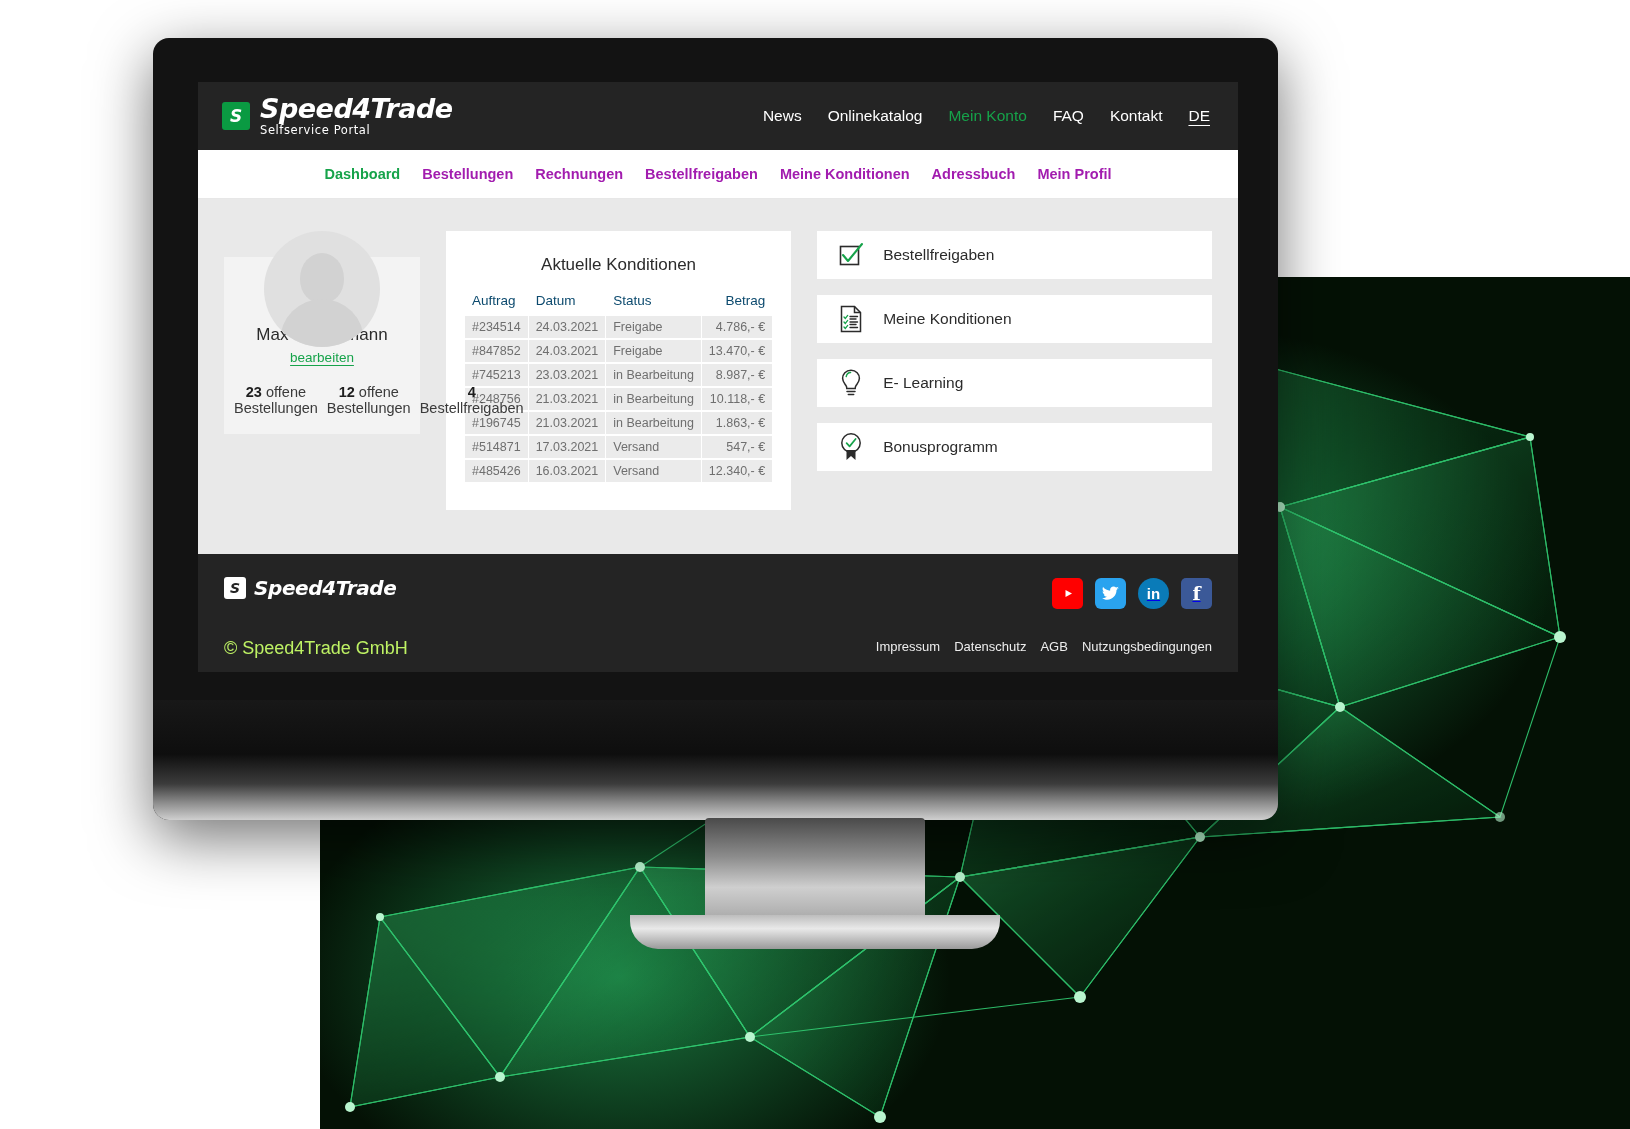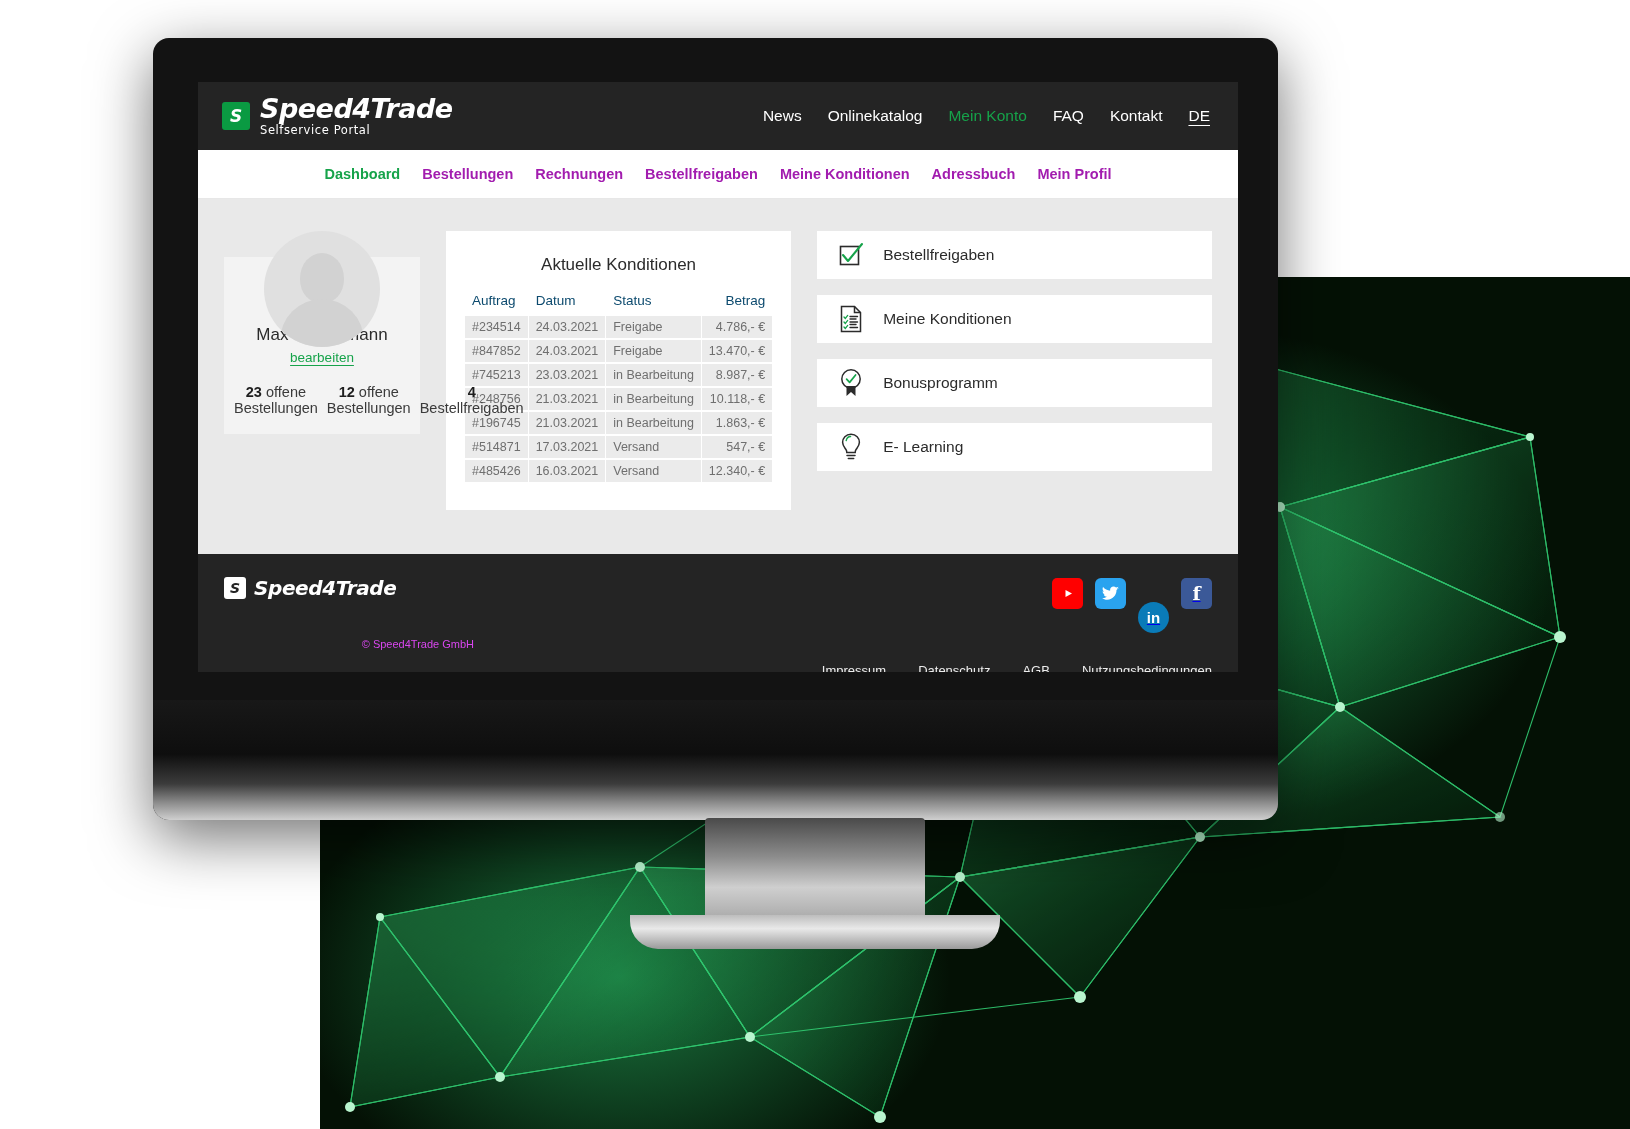--- a/index.html
+++ b/index.html
@@ -143,32 +143,32 @@
     display:flex;position:relative;
   }
   .f-col-logo{width:250px;flex:0 0 auto;}
   .f-logo{display:flex;align-items:center;gap:8px;}
   .f-mark{
     width:22px;height:22px;background:#fff;border-radius:3px;color:#242424;
     display:flex;align-items:center;justify-content:center;font-weight:bold;font-style:italic;font-size:14px;
     font-family:"DejaVu Sans",sans-serif;
   }
   .f-name{color:#fff;font-size:20px;font-weight:bold;font-style:italic;letter-spacing:-.4px;font-family:"DejaVu Sans",sans-serif;}
-  .f-copy{color:#d946ef;font-size:11px;margin-top:38px;text-align:right;}
+  .f-copy{color:#bef264;font-size:18px;margin-top:38px;}
   .f-col-addr{flex:0 0 auto;color:#e6e6e6;font-size:13px;line-height:1.5;}
   .f-addr-gap{height:12px;}
   .f-col-right{margin-left:auto;display:flex;flex-direction:column;align-items:flex-end;}
   .socials{display:flex;gap:12px;margin-top:2px;}
   .soc{width:31px;height:31px;border-radius:5px;display:flex;align-items:center;justify-content:center;}
   .soc.yt{background:#ff0000;}
   .soc.tw{background:#2aa3ef;border-radius:6px;}
-  .soc.li{background:#0a7bb8;border-radius:50%;margin-top:24px;}
+  .soc.li{background:#0a7bb8;border-radius:50%;}
   .soc.fb{background:#3b5998;border-radius:5px;}
   .soc span{color:#fff;font-weight:bold;}
-  .f-links{margin-top:30px;display:flex;gap:32px;padding-left:38px;}
+  .f-links{margin-top:30px;display:flex;gap:14px;padding-left:38px;}
   .f-links a{color:#ededed;font-size:13px;text-decoration:none;white-space:nowrap;}
 </style>
 </head>
 <body>
 
 <div id="backdrop">
   <svg width="1310" height="852" viewBox="0 0 1310 852">
     <defs>
       <radialGradient id="glowA" cx="50%" cy="50%" r="50%">
         <stop offset="0%" stop-color="#2ecc71" stop-opacity="0.55"></stop>
@@ -399,39 +399,39 @@
               <line x1="11" y1="19.5" x2="17" y2="19.5"></line>
               <line x1="11" y1="22.5" x2="18.5" y2="22.5"></line>
             </g>
           </svg>
         </span>
         <span class="lbl">Meine Konditionen</span>
       </div>
 
       <div class="tile">
         <span class="ico">
-          <svg width="26" height="30" viewBox="0 0 26 30">
-            <circle cx="13" cy="11" r="9.2" fill="none" stroke="#2b2b2b" stroke-width="1.5"></circle>
-            <path d="M8.6 11.2 L11.6 14.4 L17.6 7" fill="none" stroke="#16a34a" stroke-width="1.7" stroke-linecap="round" stroke-linejoin="round"></path>
-            <path d="M8.5 18 h9 v10 l-4.5 -4 l-4.5 4 z" fill="#2b2b2b"></path>
-          </svg>
-        </span>
-        <span class="lbl">Bonusprogramm</span>
-      </div>
-
-      <div class="tile">
-        <span class="ico">
           <svg width="24" height="30" viewBox="0 0 24 30">
             <path d="M12 2.2 C6.8 2.2 3.6 6.2 3.6 10.3 c0 3.3 2 5.3 3.2 7 0.7 1 1 1.9 1 3.1 h8.4 c0 -1.2 0.3 -2.1 1 -3.1 1.2 -1.7 3.2 -3.7 3.2 -7 C20.4 6.2 17.2 2.2 12 2.2 z" fill="none" stroke="#2b2b2b" stroke-width="1.5"></path>
             <path d="M8 23.5 h8" fill="none" stroke="#2b2b2b" stroke-width="1.5" stroke-linecap="round"></path>
             <path d="M9.3 26.5 h5.4" fill="none" stroke="#2b2b2b" stroke-width="1.5" stroke-linecap="round"></path>
             <path d="M7.2 8.6 C7.7 6 9.6 4.6 11.6 4.5" fill="none" stroke="#16a34a" stroke-width="1.4" stroke-linecap="round"></path>
           </svg>
         </span>
         <span class="lbl">E- Learning</span>
+      </div>
+
+      <div class="tile">
+        <span class="ico">
+          <svg width="26" height="30" viewBox="0 0 26 30">
+            <circle cx="13" cy="11" r="9.2" fill="none" stroke="#2b2b2b" stroke-width="1.5"></circle>
+            <path d="M8.6 11.2 L11.6 14.4 L17.6 7" fill="none" stroke="#16a34a" stroke-width="1.7" stroke-linecap="round" stroke-linejoin="round"></path>
+            <path d="M8.5 18 h9 v10 l-4.5 -4 l-4.5 4 z" fill="#2b2b2b"></path>
+          </svg>
+        </span>
+        <span class="lbl">Bonusprogramm</span>
       </div>
 
     </div>
   </div>
 
   <div class="footer">
     <div class="f-col-logo">
       <div class="f-logo">
         <div class="f-mark">S</div>
         <div class="f-name">Speed4Trade</div>

